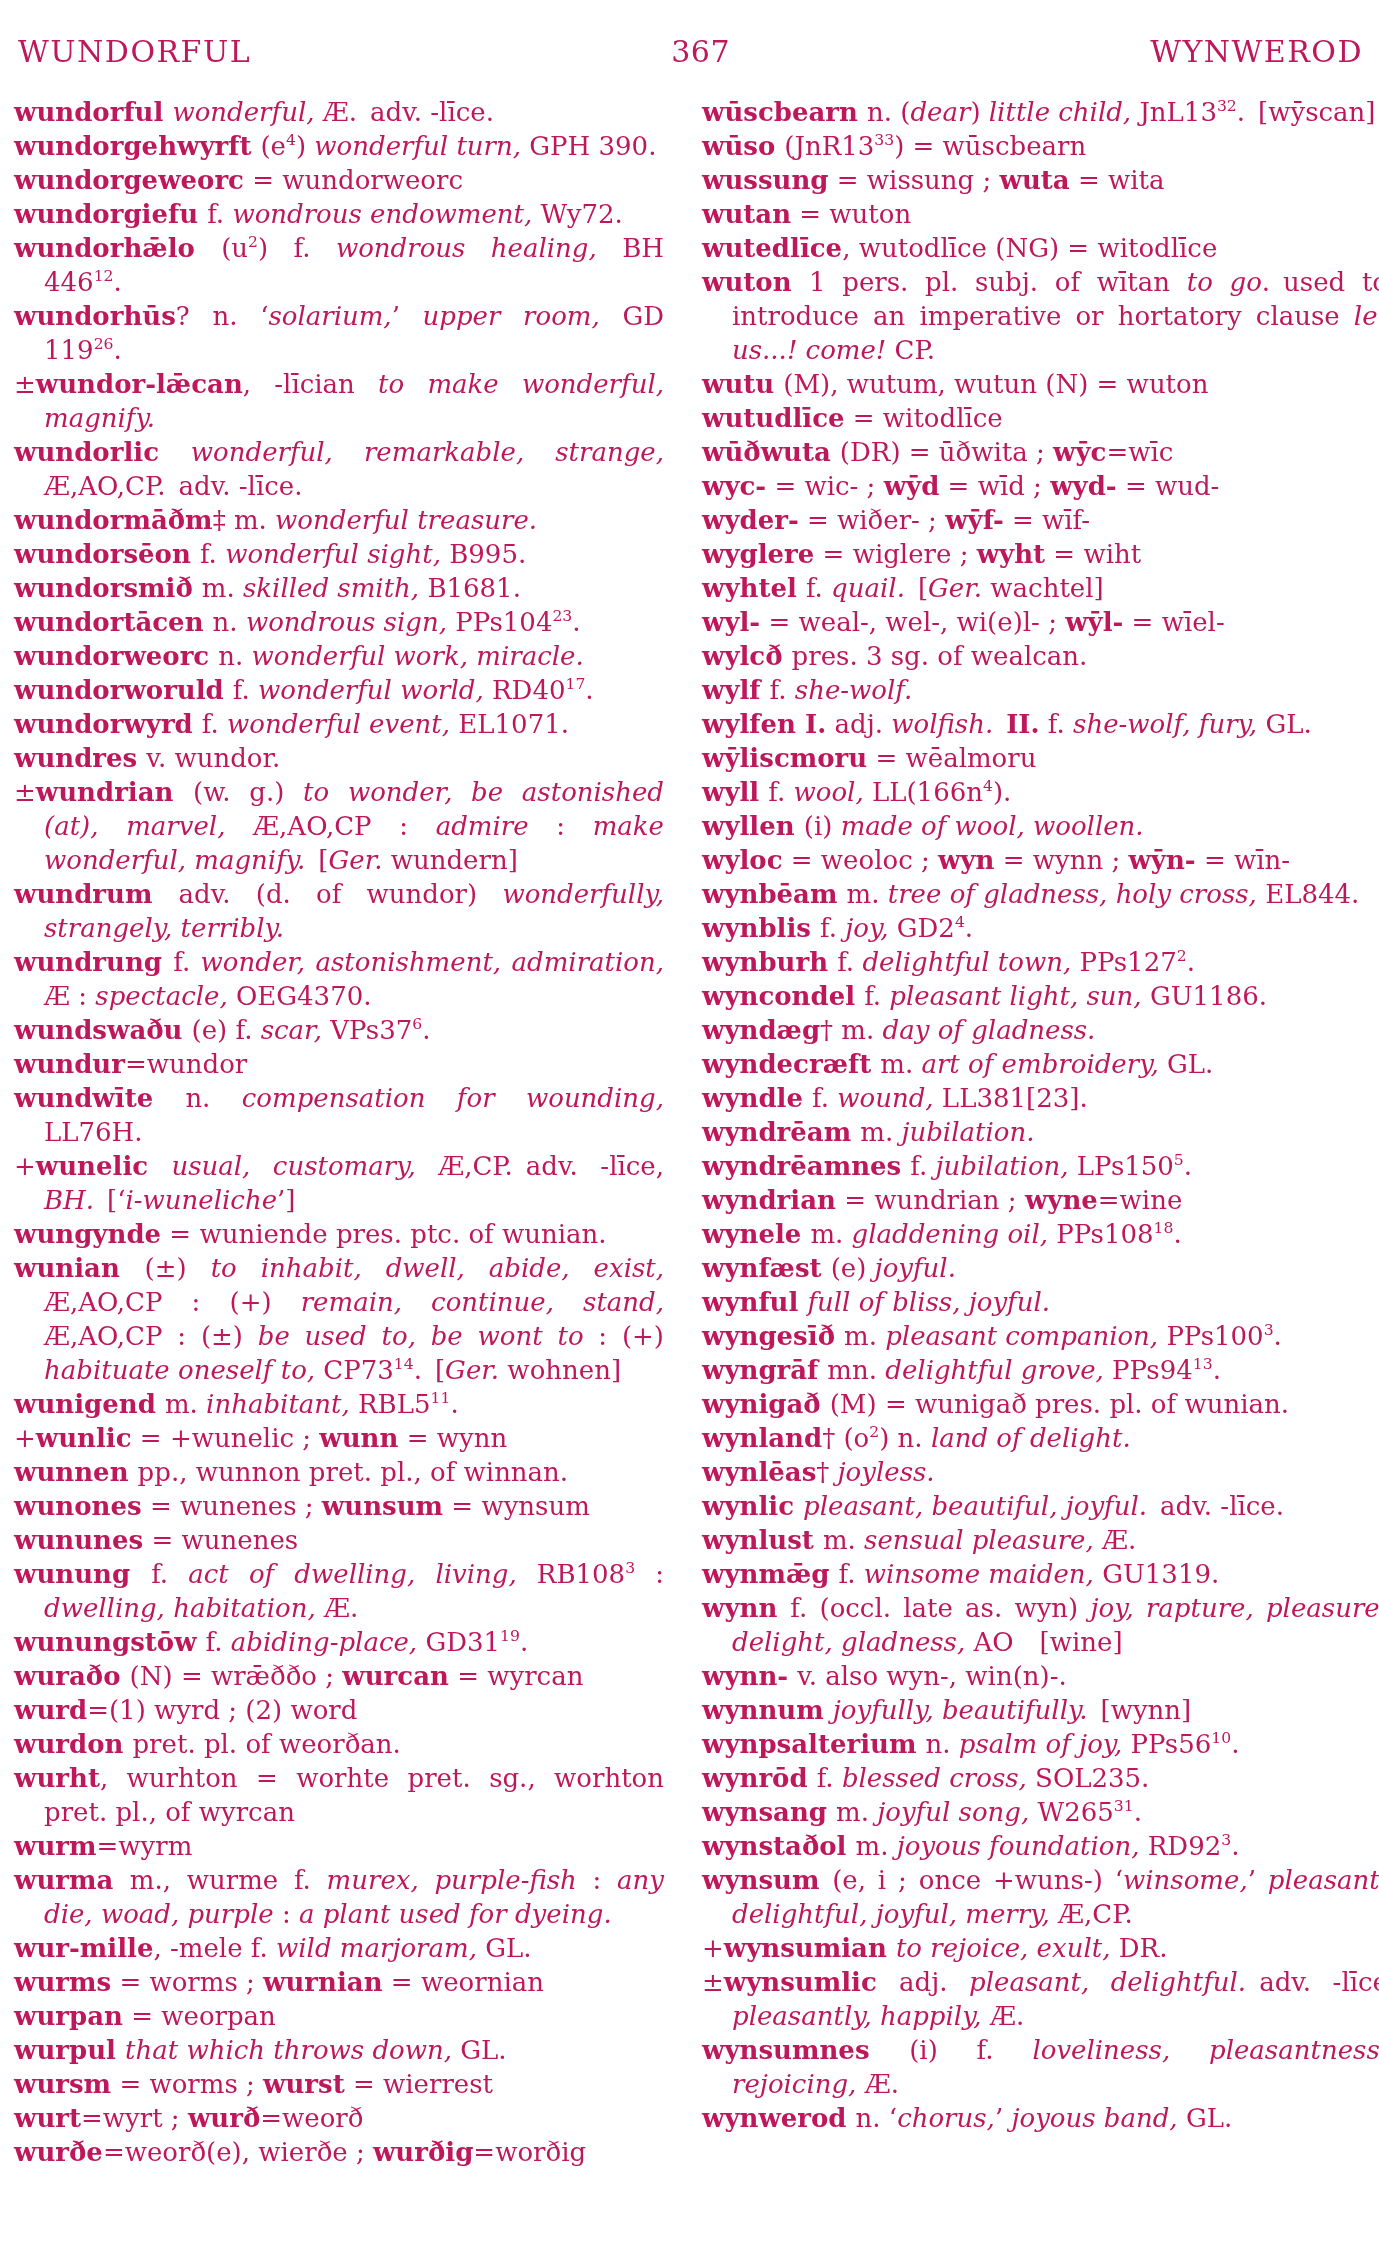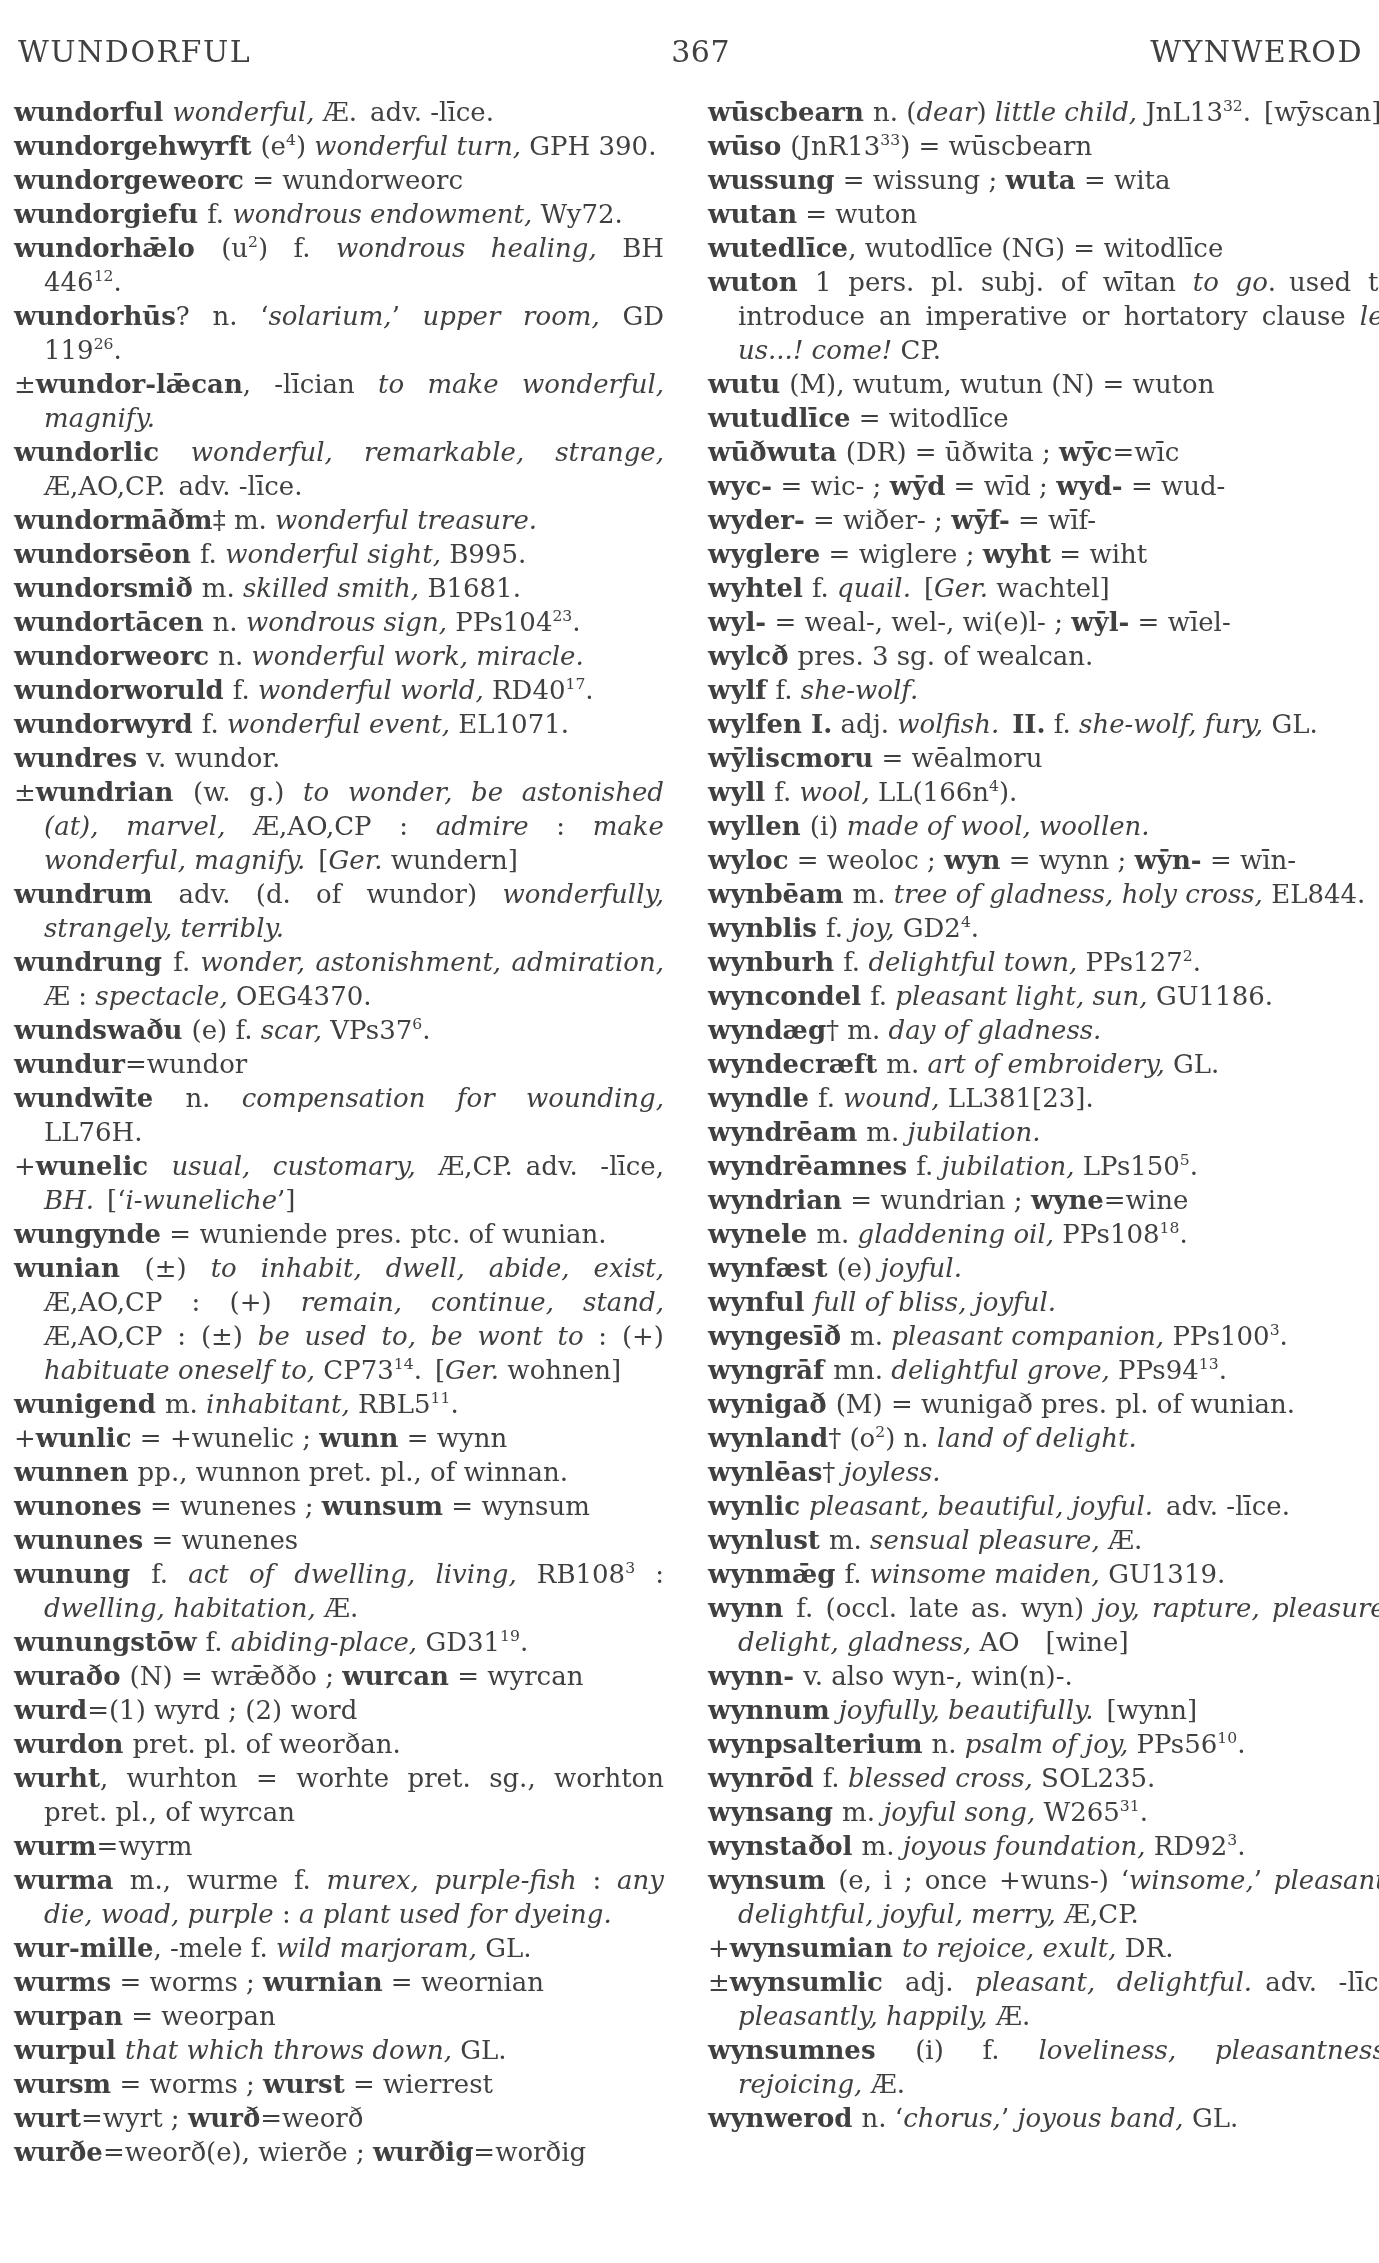--- a/index.html
+++ b/index.html
@@ -2,39 +2,39 @@
 <html><head>
 <meta charset="utf-8">
 <style>
   html, body { margin: 0; padding: 0; background: #e8e8e8; }
   .page {
     position: relative;
     width: 1379px;
     height: 2263px;
     margin: 0 auto;
     background: #ffffff;
-    color: #404040;
+    color: #be185d;
     font-family: "DejaVu Serif", "Liberation Serif", serif;
     overflow: hidden;
     box-sizing: border-box;
     padding: 10px 6px 0 12px;
   }
   .header {
     display: flex;
     align-items: baseline;
     justify-content: space-between;
     font-size: 30px;
     letter-spacing: 1.5px;
     padding: 4px 10px 6px 6px;
   }
   .header .catchword { white-space: nowrap; }
   .header .pagenum { letter-spacing: 0.5px; margin-top: 20px; }
   .columns {
     display: flex;
-    gap: 24px;
+    gap: 18px;
     padding: 20px 0 0 2px;
   }
   .col {
     flex: 0 0 650px;
     text-align: justify;
     font-size: 26px;
     line-height: 34px;
   }
   .col.right { flex: 0 0 686px; margin-left: 20px; }
   .entry {

